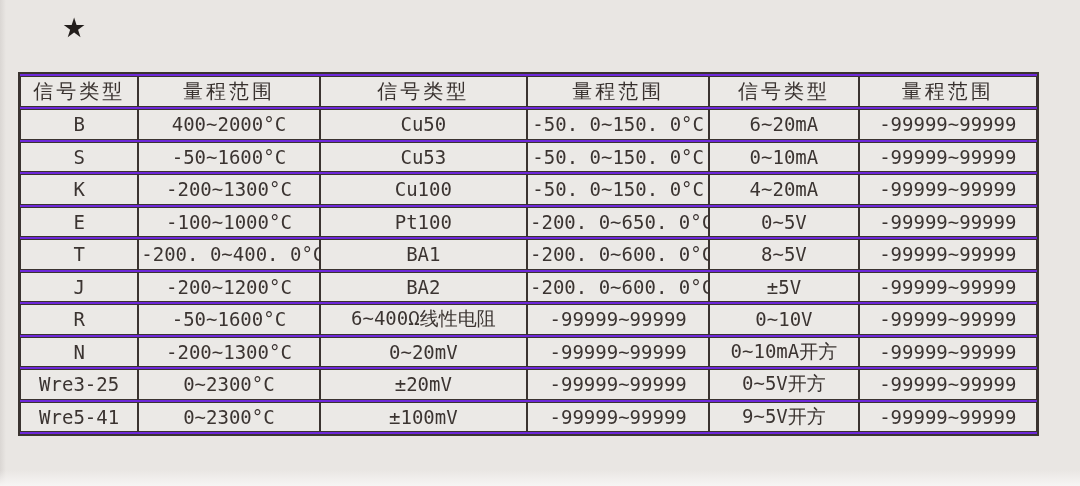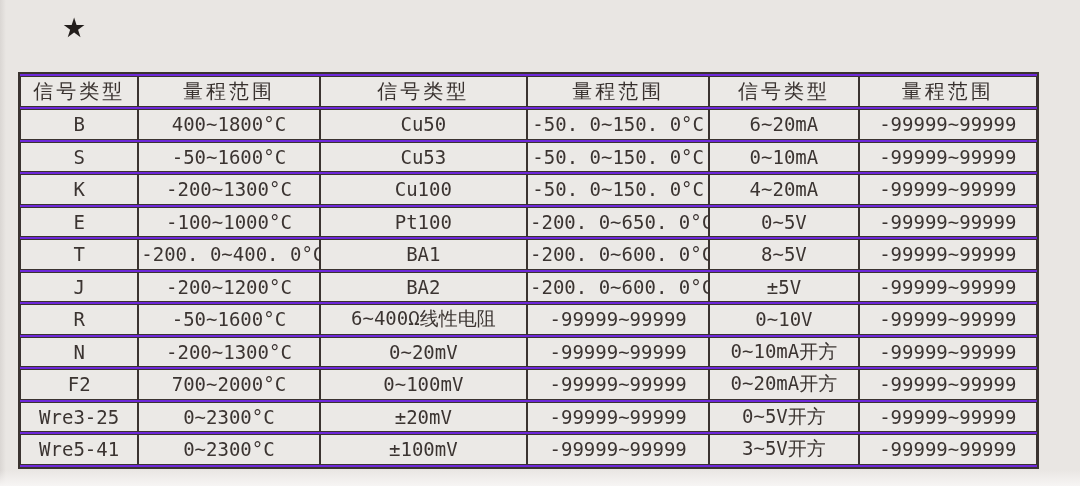--- a/index.html
+++ b/index.html
@@ -113,21 +113,21 @@
         <th>量程范围</th>
         <th>信号类型</th>
         <th>量程范围</th>
         <th>信号类型</th>
         <th>量程范围</th>
       </tr>
   </thead>
   <tbody>
       <tr>
         <td>B</td>
-        <td>400~1800°C</td>
+        <td>400~2000°C</td>
         <td>Cu50</td>
         <td>-50. 0~150. 0°C</td>
         <td>6~20mA</td>
         <td>-99999~99999</td>
       </tr>
       <tr>
         <td>S</td>
         <td>-50~1600°C</td>
         <td>Cu53</td>
         <td>-50. 0~150. 0°C</td>
@@ -176,40 +176,32 @@
       </tr>
       <tr>
         <td>N</td>
         <td>-200~1300°C</td>
         <td>0~20mV</td>
         <td>-99999~99999</td>
         <td>0~10mA开方</td>
         <td>-99999~99999</td>
       </tr>
       <tr>
-        <td>F2</td>
-        <td>700~2000°C</td>
-        <td>0~100mV</td>
-        <td>-99999~99999</td>
-        <td>0~20mA开方</td>
-        <td>-99999~99999</td>
-      </tr>
-      <tr>
         <td>Wre3-25</td>
         <td>0~2300°C</td>
         <td>±20mV</td>
         <td>-99999~99999</td>
         <td>0~5V开方</td>
         <td>-99999~99999</td>
       </tr>
       <tr>
         <td>Wre5-41</td>
         <td>0~2300°C</td>
         <td>±100mV</td>
         <td>-99999~99999</td>
-        <td>3~5V开方</td>
+        <td>9~5V开方</td>
         <td>-99999~99999</td>
       </tr>
     </tbody>
 </table>
 
 <div class="scan-left-shade"></div>
 <div class="scan-bottom-fade"></div>
 
 </body></html>

